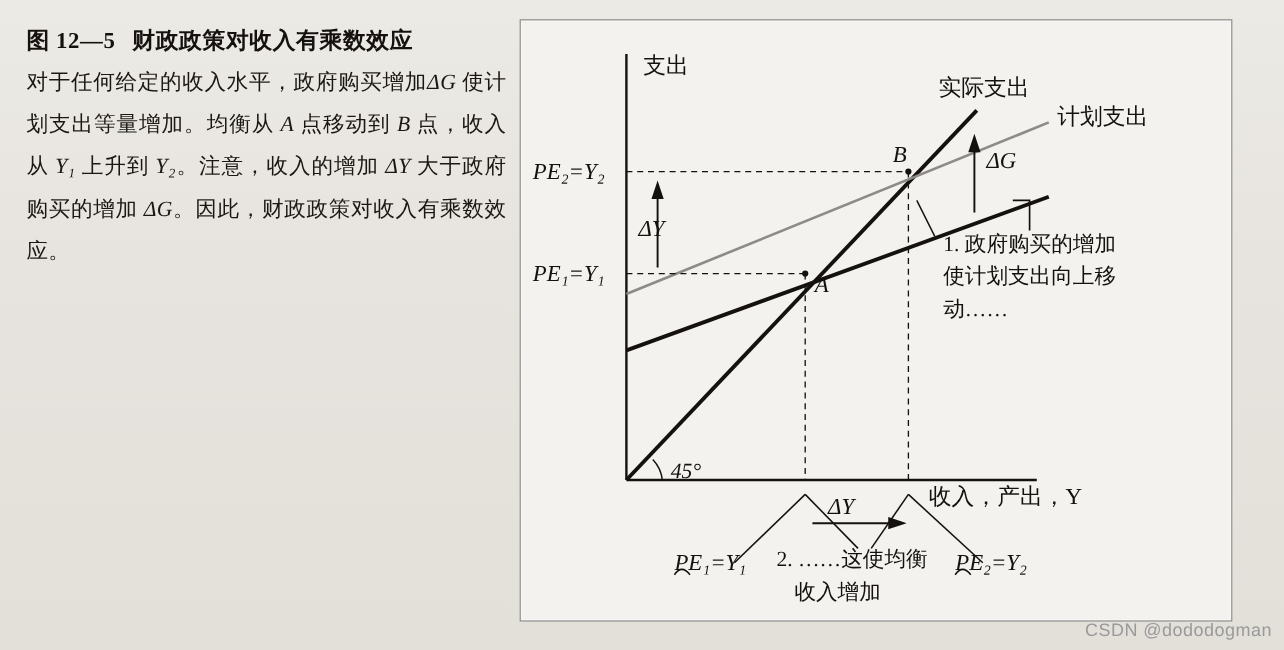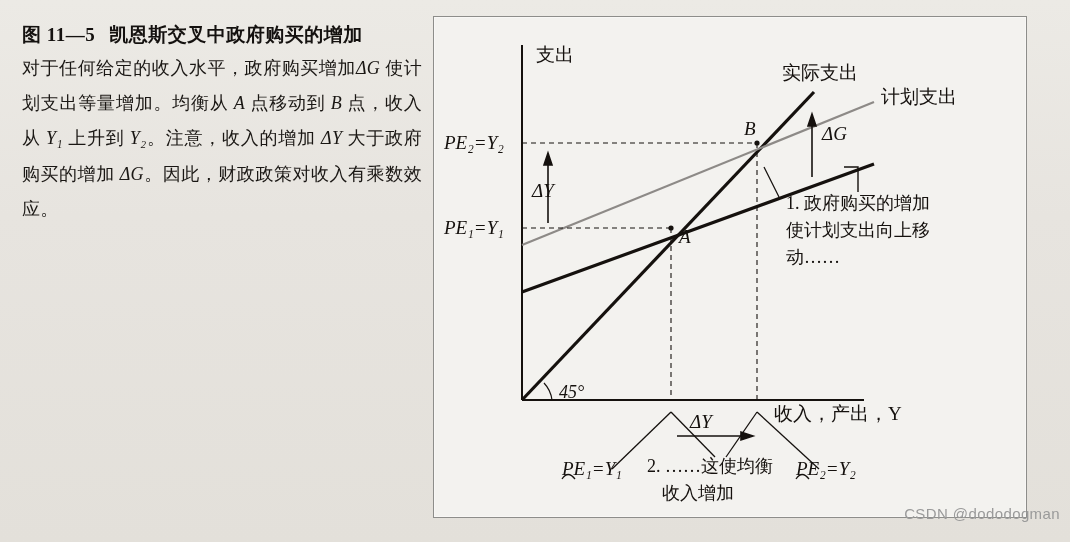--- a/index.html
+++ b/index.html
@@ -43,38 +43,38 @@
     position:absolute;
     left:433px; top:16px;
     width:592px; height:500px;
     background:#f3f2ef;
     border:1px solid #8d8d8a;
     box-shadow:0 0 0 1px rgba(255,255,255,.4) inset;
   }
   .figure svg{display:block;}
   .watermark{
     position:absolute;
-    right:10px; bottom:20px;
+    right:10px; bottom:8px;
     font-family:"Liberation Sans", sans-serif;
     font-size:15px;
     color:#9a9a9a;
     letter-spacing:.4px;
   }
   .cnote{
     font-family:"Liberation Serif", serif;
   }
 </style>
 </head>
 <body>
 
 <div class="page">
 
   <div class="caption">
     <div class="fig-title">
-      <span class="num">图 11—5</span><span>凯恩斯交叉中政府购买的增加</span>
+      <span class="num">图 12—5</span><span>财政政策对收入有乘数效应</span>
     </div>
     <div class="body">
       <span>对于任何给定的收入水平，政府购买增加</span><span class="it">ΔG</span><span> 使计划支出等量增加。均衡从 </span><span class="it">A</span><span> 点移</span><span>动到 </span><span class="it">B</span><span> 点，收入从 </span><span class="it">Y₁</span><span> 上升到 </span><span class="it">Y₂</span><span>。注意，</span><span>收入的增加 </span><span class="it">ΔY</span><span> 大于政府购买的增加 </span><span class="it">ΔG</span><span>。</span><span>因此，财政政策对收入有乘数效应。</span>
     </div>
   </div>
 
   <div class="figure">
     <svg width="592" height="500" viewBox="0 0 592 500" xmlns="http://www.w3.org/2000/svg">
 
       <g stroke="#15110e" stroke-width="2" fill="none">

